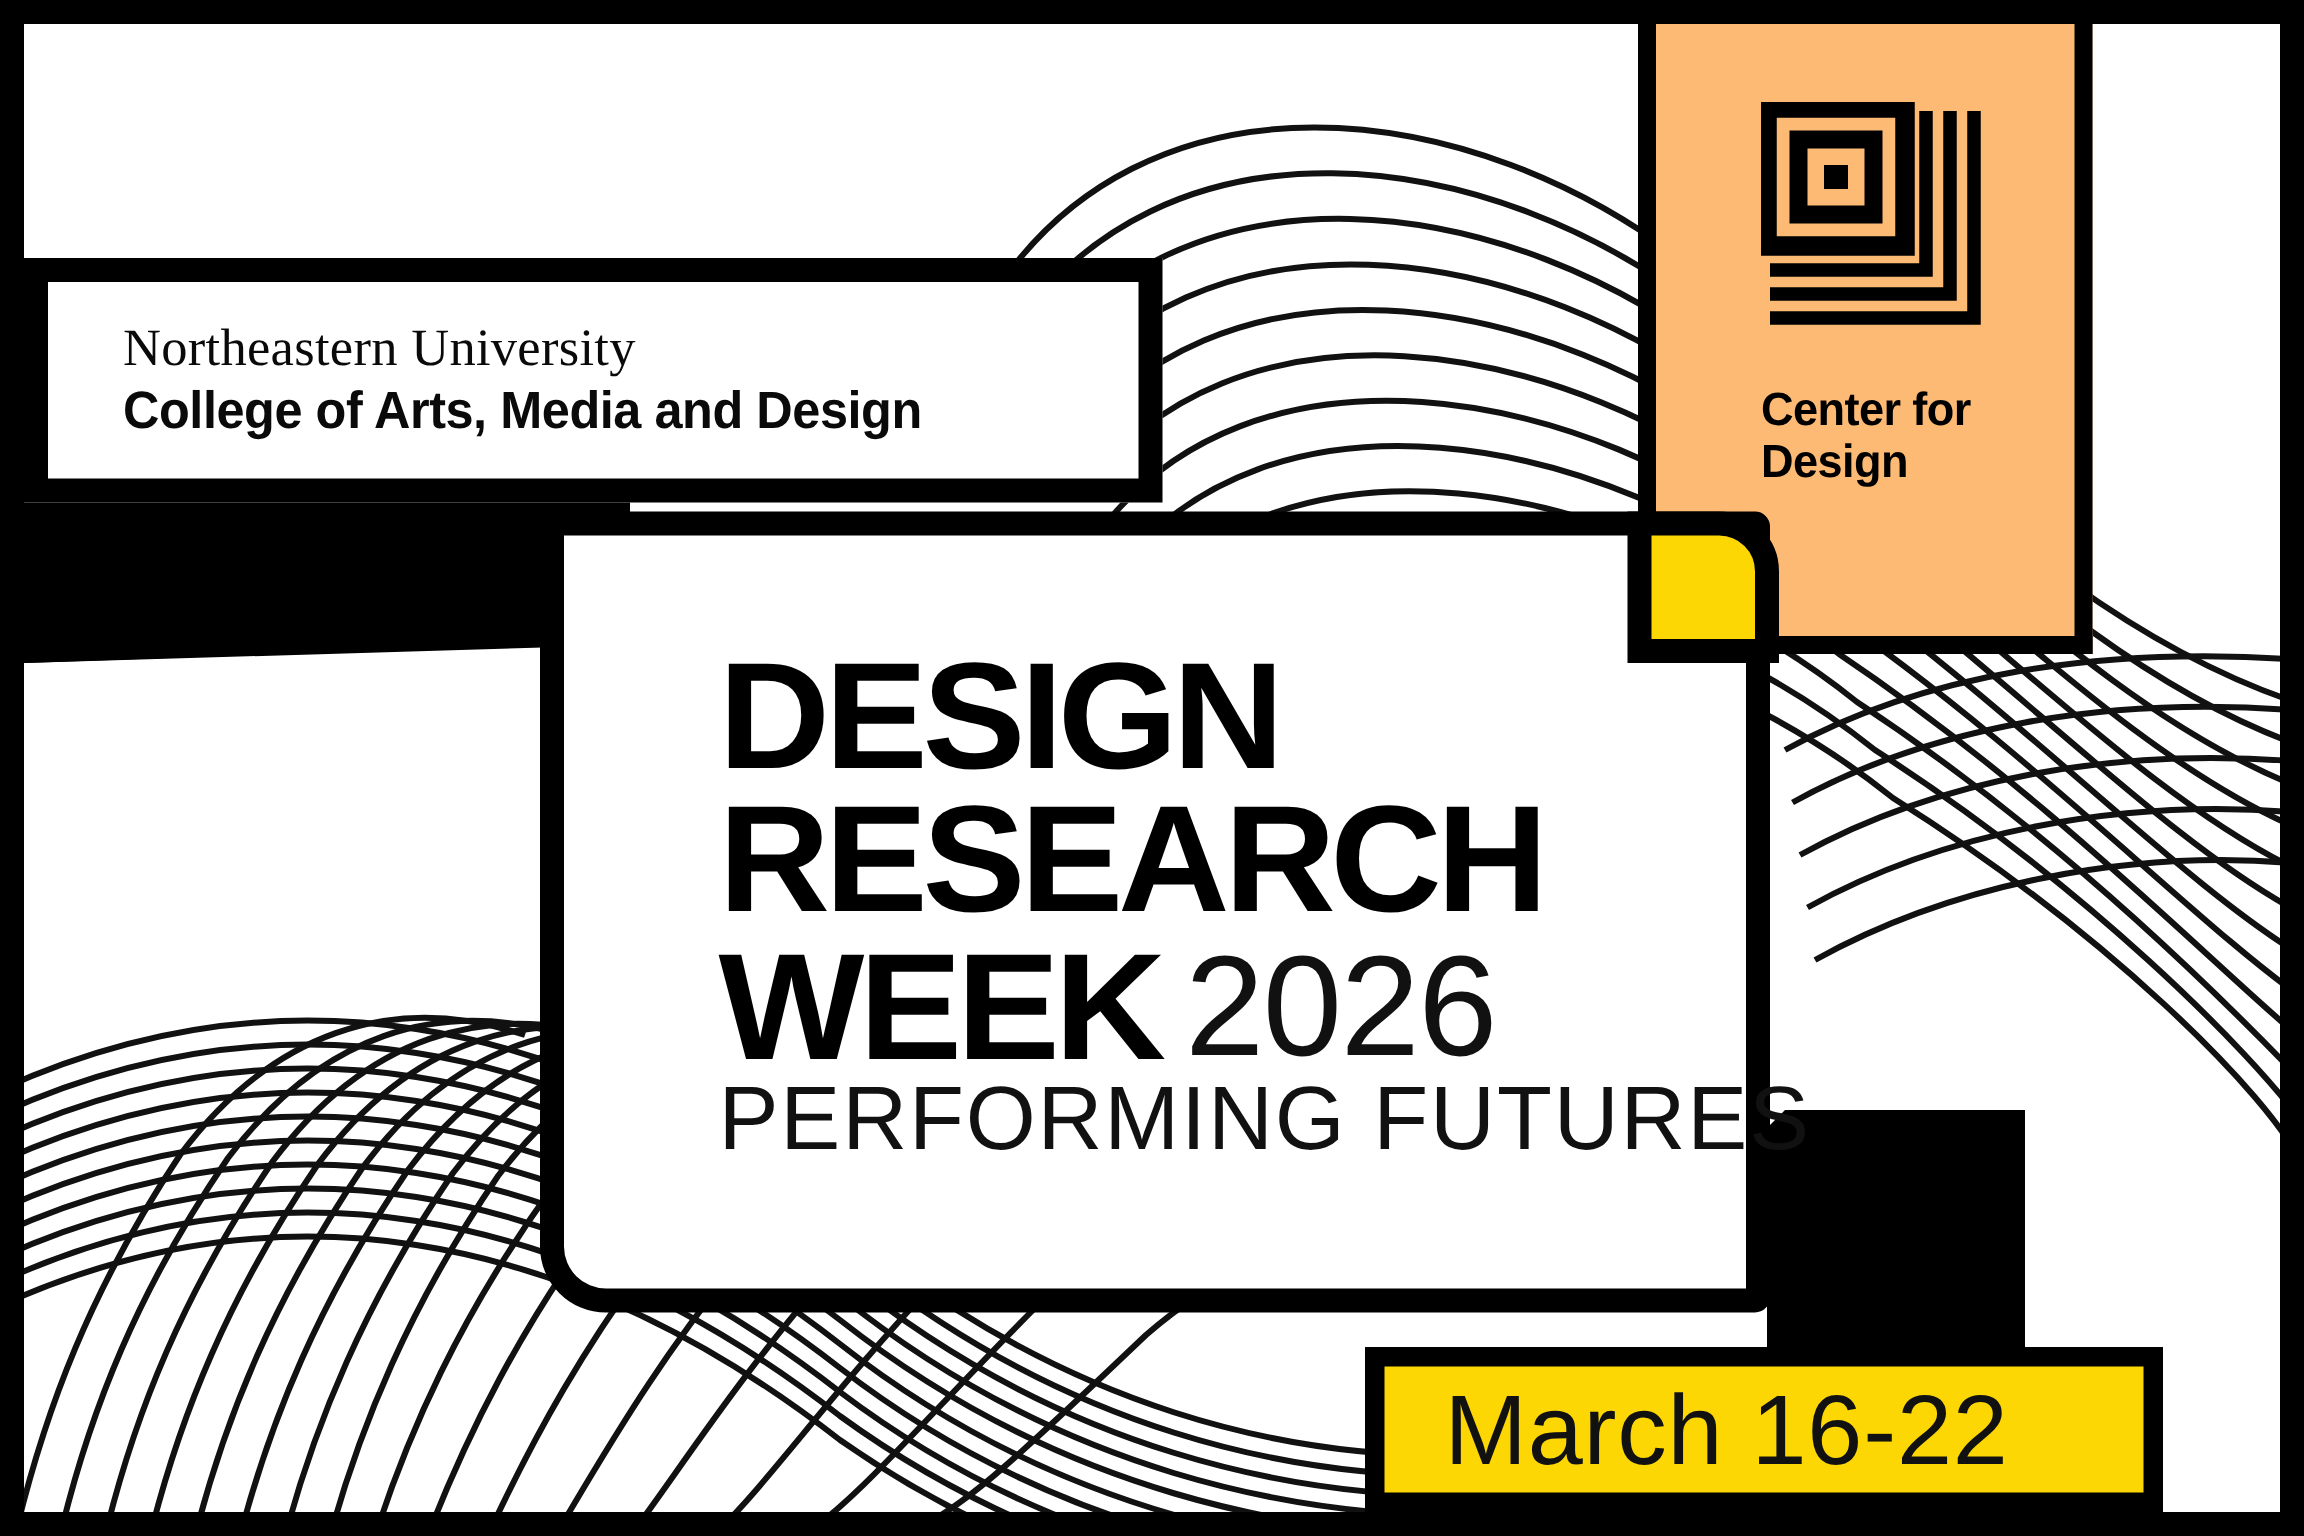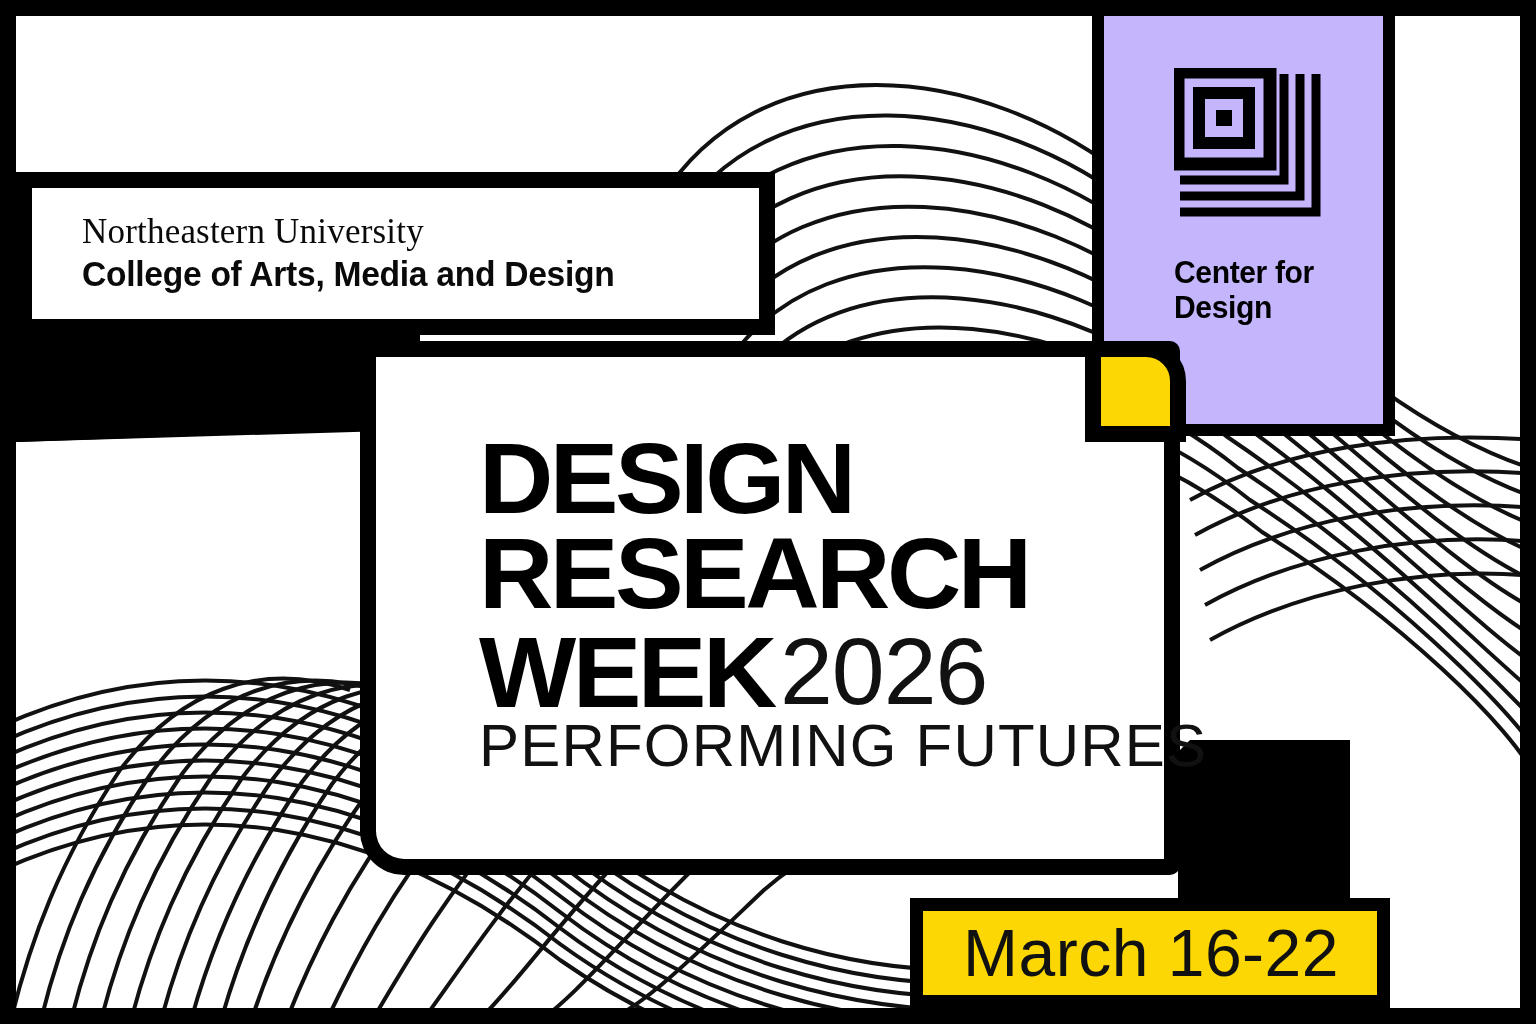--- a/index.html
+++ b/index.html
@@ -42,21 +42,21 @@
     font-family:"Liberation Sans", sans-serif;
     font-size:35px;line-height:1.12;color:#0a0a0a;
     font-weight:700;letter-spacing:-0.3px;
     transform:scaleX(0.96);transform-origin:left center;
     margin-top:4px;
   }
 
   
   .cfd-box{
     position:absolute;left:1092px;top:16px;width:303px;height:420px;
-    background:#c4b5fd;border:12px solid #000;border-top:0;border-right:12px solid #000;
+    background:#fdba74;border:12px solid #000;border-top:0;border-right:12px solid #000;
     box-sizing:border-box;
   }
   .cfd-inner{position:absolute;left:70px;top:52px;}
   .cfd-mark{width:150px;height:150px;display:block;}
   .cfd-text{
     position:absolute;left:70px;top:240px;
     font-size:31px;font-weight:700;line-height:1.12;
     color:#000;letter-spacing:-0.4px;
     transform:scaleX(0.97);transform-origin:left top;
   }
@@ -88,40 +88,40 @@
   .t-row3{
     display:flex;align-items:center;margin-top:12px;white-space:nowrap;
   }
   .t-week{
     font-weight:900;font-size:101px;line-height:0.86;
     letter-spacing:-3.5px;color:#000;
     transform:scaleX(1.02);transform-origin:left bottom;
   }
   .t-2026{
     font-weight:300;font-size:95px;line-height:0.86;
-    letter-spacing:-1px;color:#111;margin-left:12px;
+    letter-spacing:-1px;color:#111;margin-left:22px;
   }
   .t-sub{
     font-weight:300;font-size:60px;line-height:1;
     letter-spacing:1.2px;color:#111;white-space:nowrap;
   }
 
   
   .notch{
     position:absolute;left:1085px;top:341px;width:101px;height:101px;
     box-sizing:border-box;
     background:#fcd703;
     border:16px solid #000;
     border-radius:0 40px 0 0;
     border-left:16px solid #000;
   }
 
   
   .date-band{
-    position:absolute;left:910px;top:898px;width:480px;height:110px;
+    position:absolute;left:910px;top:898px;width:532px;height:110px;
     background:#fcd703;
     border:13px solid #000;
     box-sizing:border-box;
     display:flex;align-items:center;
     padding-left:40px;
   }
   .date-text{
     font-weight:300;font-size:66px;line-height:1;
     color:#111;letter-spacing:0.5px;white-space:nowrap;
   }

